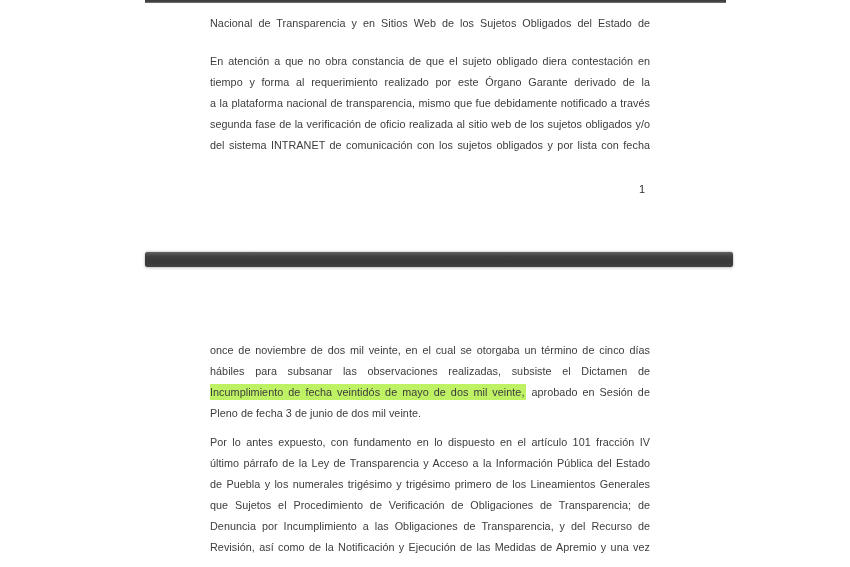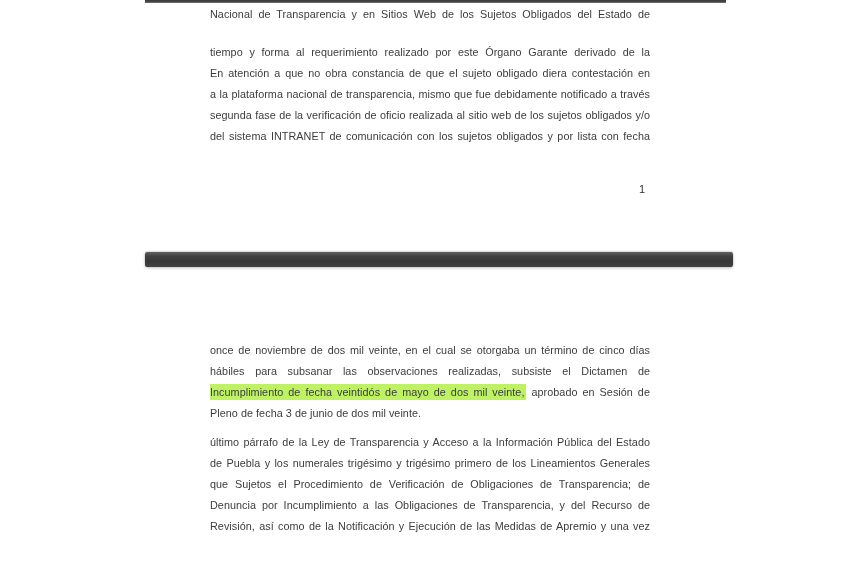--- a/index.html
+++ b/index.html
@@ -34,21 +34,21 @@
     box-shadow: 0 1px 3px rgba(0,0,0,0.25), 0 -1px 2px rgba(0,0,0,0.12);
   }
   .text-block {
     position: absolute;
     left: 210px;
     width: 440px;
     font-size: 10.8px;
     line-height: 21px;
     letter-spacing: 0.05px;
   }
-  .text-block.page1 { top: 4px; }
+  .text-block.page1 { top: 13px; }
   .text-block.page2 { top: 340px; }
   .para { margin: 0 0 17px 0; padding: 0; }
   .page2 .para { margin-bottom: 8px; }
   .para:last-child { margin-bottom: 0; }
   .line {
     text-align: justify;
     text-align-last: justify;
     white-space: normal;
     overflow: hidden;
   }
@@ -72,39 +72,40 @@
 </head>
 <body>
 
 <div class="page-top-edge"></div>
 
 <div class="text-block page1">
   <div class="para">
     <div class="line">Nacional de Transparencia y en Sitios Web de los Sujetos Obligados del Estado de</div>
   </div>
   <div class="para">
+    <div class="line">En atención a que no obra constancia de que el sujeto obligado diera contestación en</div>
     <div class="line">tiempo y forma al requerimiento realizado por este Órgano Garante derivado de la</div>
-    <div class="line">En atención a que no obra constancia de que el sujeto obligado diera contestación en</div>
     <div class="line">a la plataforma nacional de transparencia, mismo que fue debidamente notificado a través</div>
     <div class="line">segunda fase de la verificación de oficio realizada al sitio web de los sujetos obligados y/o</div>
     <div class="line">del sistema INTRANET de comunicación con los sujetos obligados y por lista con fecha</div>
   </div>
 </div>
 
 <div class="page-number">1</div>
 
 <div class="page-separator"></div>
 
 <div class="text-block page2">
   <div class="para">
     <div class="line">once de noviembre de dos mil veinte, en el cual se otorgaba un término de cinco días</div>
     <div class="line">hábiles para subsanar las observaciones realizadas, subsiste el Dictamen de</div>
     <div class="line"><span class="selection-highlight">Incumplimiento de fecha veintidós de mayo de dos mil veinte,</span> <span>aprobado en Sesión de</span></div>
     <div class="line last">Pleno de fecha 3 de junio de dos mil veinte.</div>
   </div>
   <div class="para">
+    <div class="line">Por lo antes expuesto, con fundamento en lo dispuesto en el artículo 101 fracción IV</div>
     <div class="line">último párrafo de la Ley de Transparencia y Acceso a la Información Pública del Estado</div>
     <div class="line">de Puebla y los numerales trigésimo y trigésimo primero de los Lineamientos Generales</div>
     <div class="line">que Sujetos el Procedimiento de Verificación de Obligaciones de Transparencia; de</div>
     <div class="line">Denuncia por Incumplimiento a las Obligaciones de Transparencia, y del Recurso de</div>
     <div class="line">Revisión, así como de la Notificación y Ejecución de las Medidas de Apremio y una vez</div>
   </div>
 </div>
 
 </body></html>

